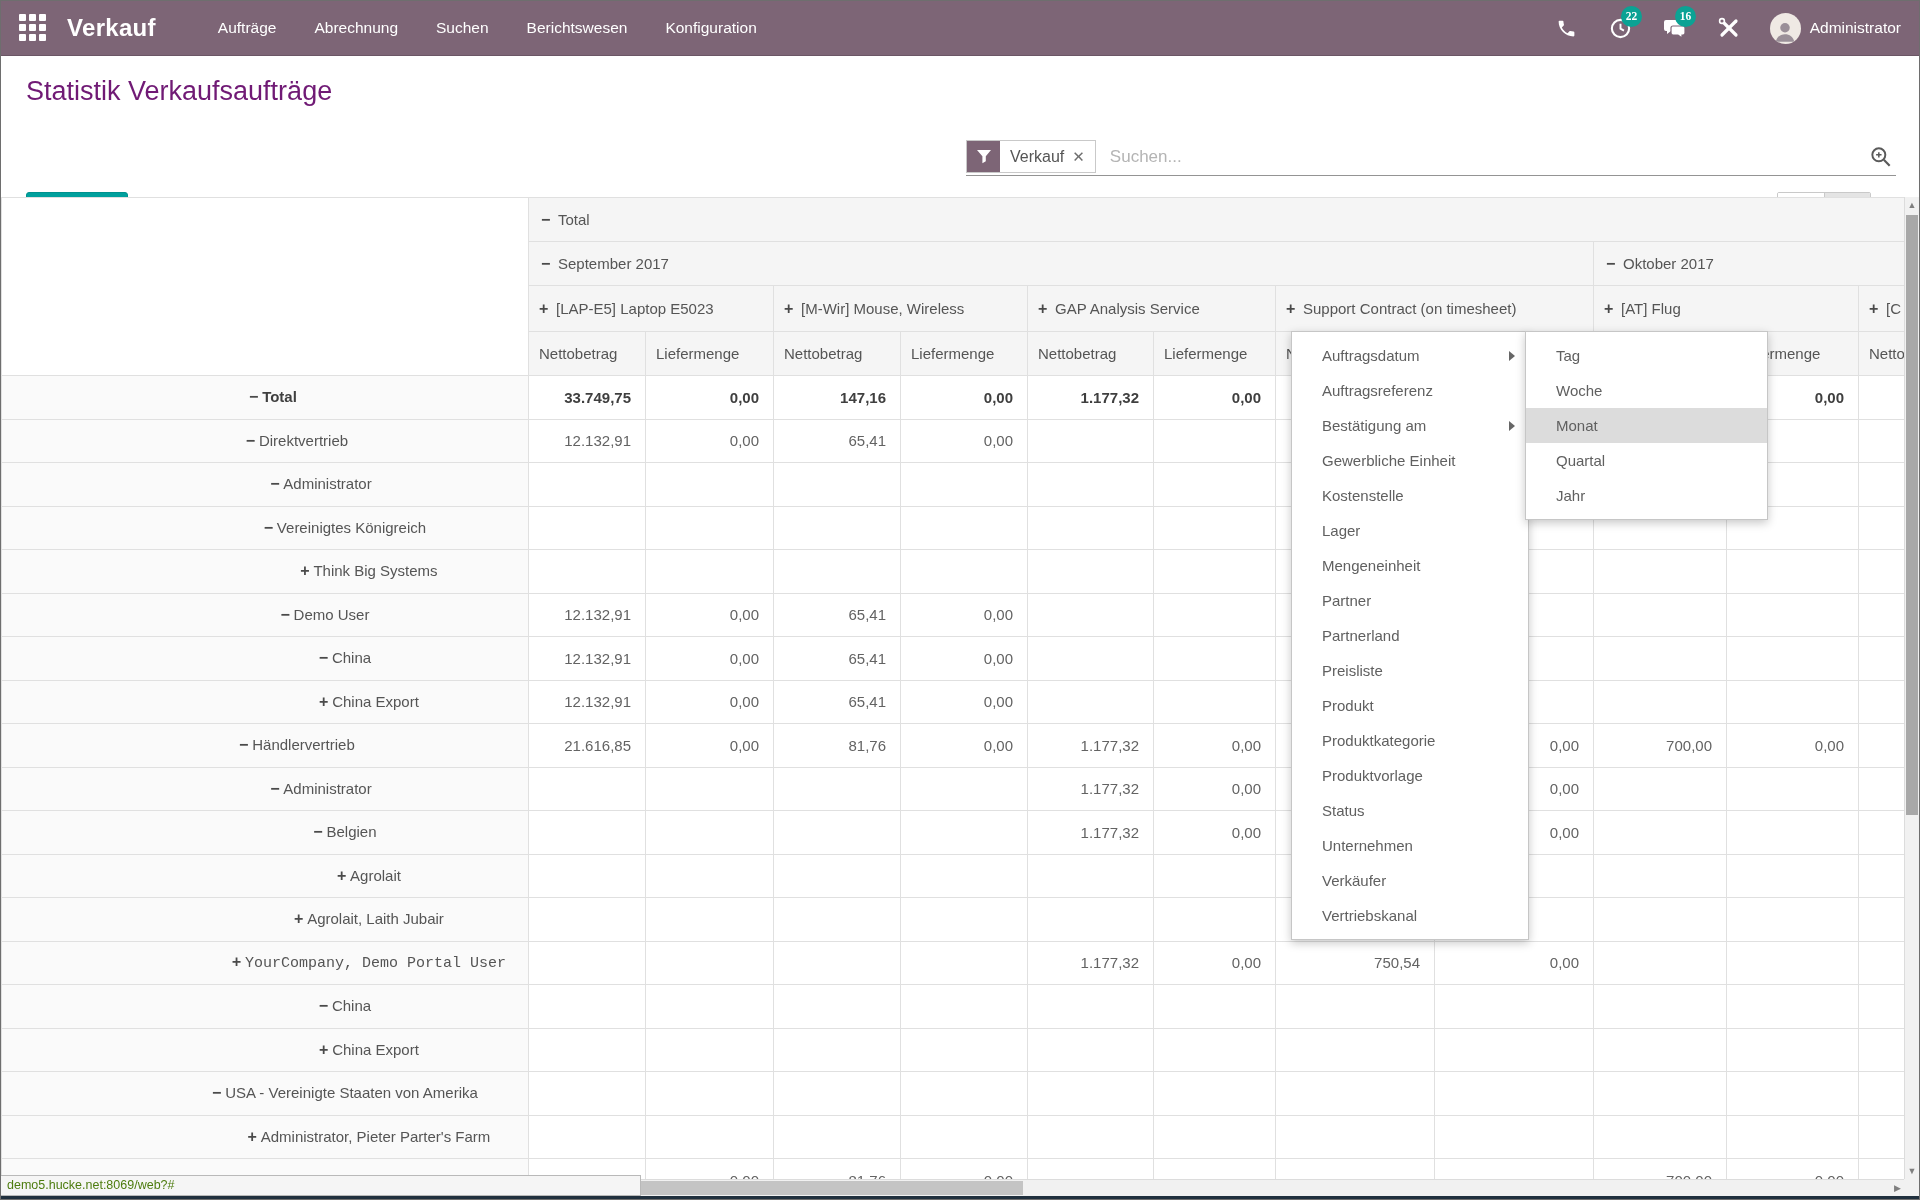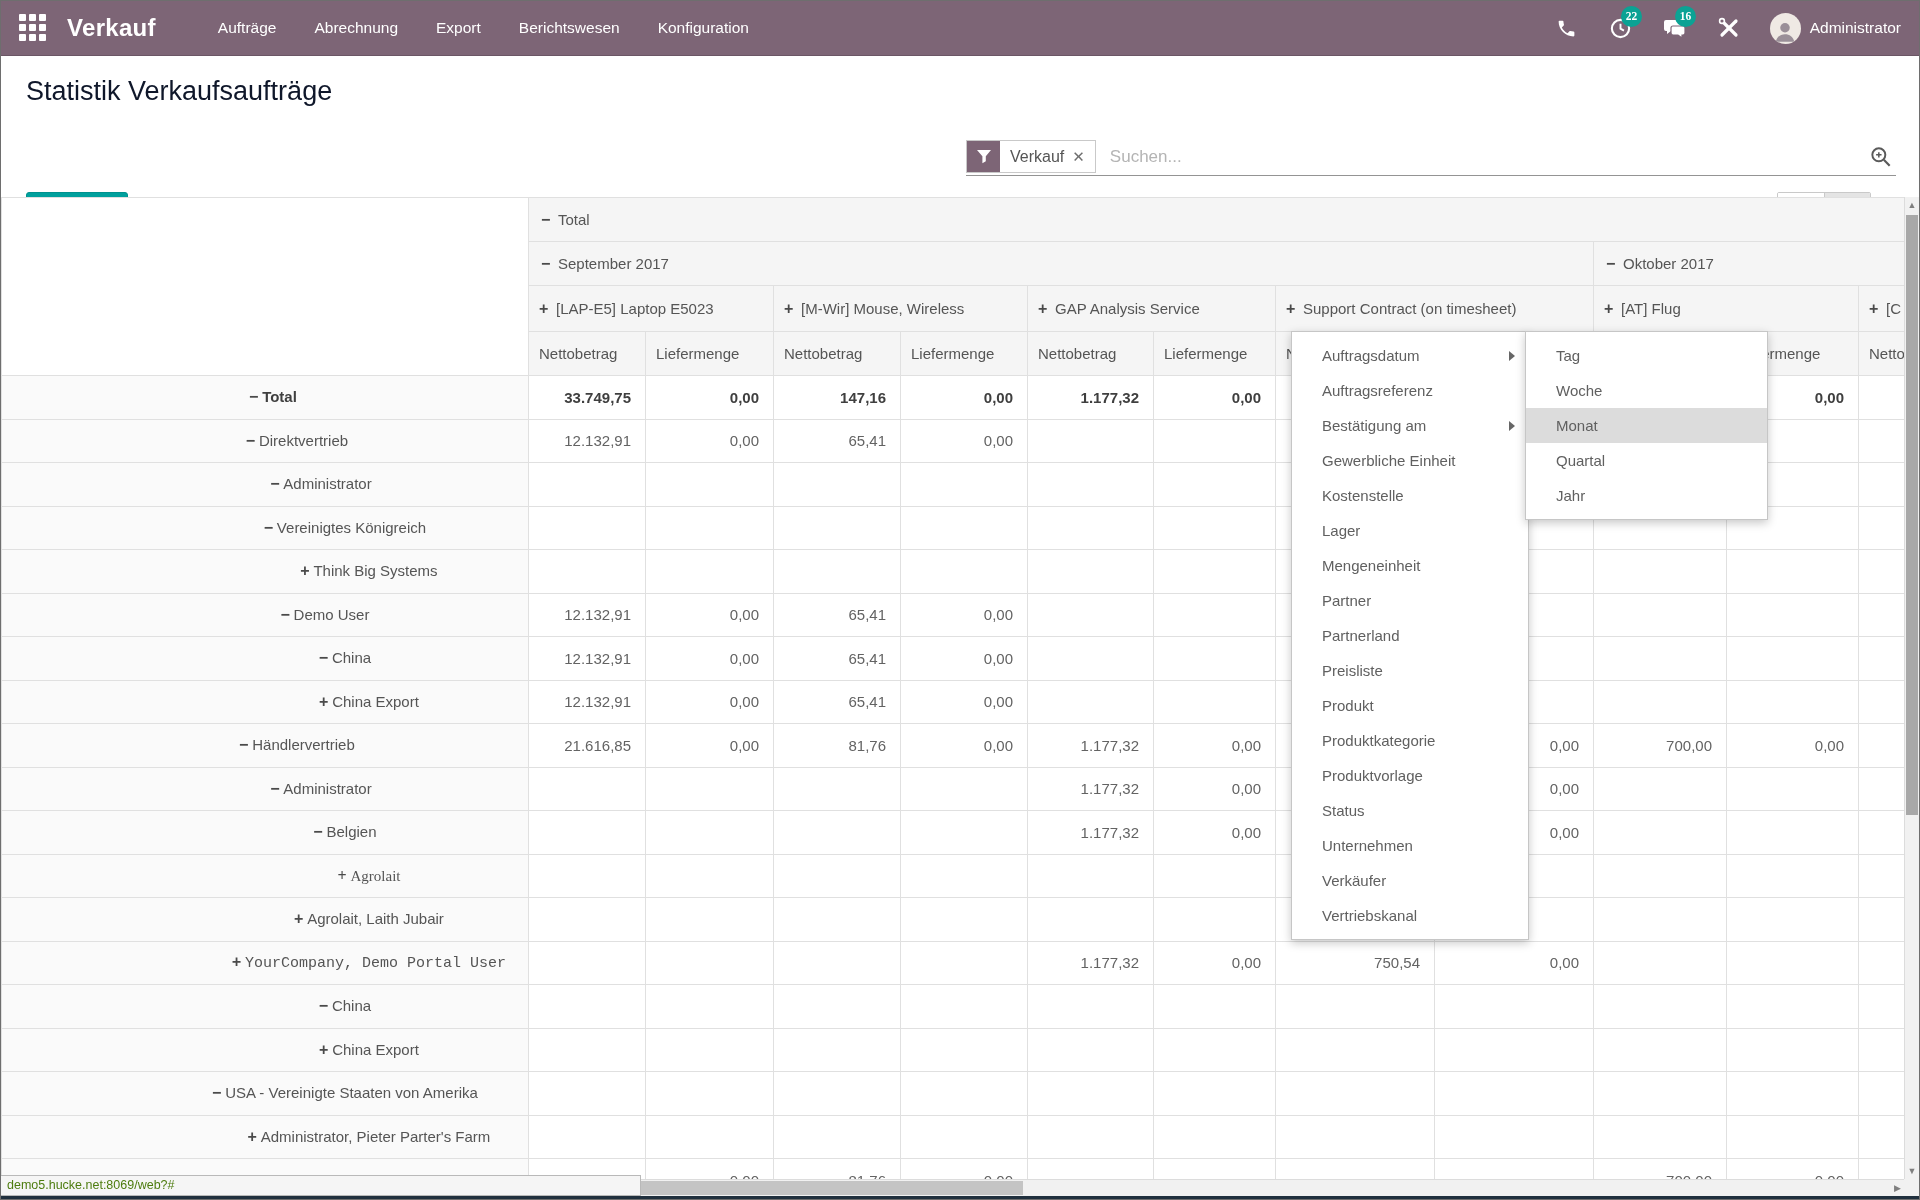--- a/index.html
+++ b/index.html
@@ -20,21 +20,21 @@
   .brand { font-size:24px; font-weight:700; margin-right:62px; letter-spacing:.3px; cursor:pointer; }
   .nav-menus { display:flex; gap:38px; font-size:15.5px; }
   .nav-menus .itm { cursor:pointer; white-space:nowrap; }
   .systray { margin-left:auto; display:flex; align-items:center; gap:28px; }
   .sys-ic { position:relative; width:26px; height:26px; display:flex; align-items:center; justify-content:center; cursor:pointer; }
   .badge { position:absolute; top:-9px; left:13px; background:#0ba294; color:#fff; border-radius:11px; min-width:21px; height:21px; line-height:21px; text-align:center; font-size:11.5px; font-weight:700; padding:0 5px;font-family:Liberation Serif, serif; }
   .userblock { display:flex; align-items:center; gap:9px; font-size:15.5px; cursor:pointer; }
   .avatar { width:31px; height:31px; border-radius:50%; background:#efe9e4; overflow:hidden; display:flex; align-items:flex-end; justify-content:center; }
   
   .cpanel { position:absolute; left:0; top:55px; width:100%; height:141px; background:#fff; }
-  .page-title { position:absolute; left:25px; top:20px; font-size:27px; color:#0f172a; }
+  .page-title { position:absolute; left:25px; top:20px; font-size:27px; color:#701a75; }
   .searchview { position:absolute; left:965px; top:82px; width:930px; height:38px; border-bottom:1px solid #949494; display:flex; align-items:center; }
   .facet { display:flex; align-items:stretch; height:33px; border:1px solid #c9c9c9; background:#fff; margin-right:14px; }
   .facet-ic { width:33px; background:#7d6576; display:flex; align-items:center; justify-content:center; }
   .facet-body { display:flex; align-items:center; gap:8px; padding:0 10px; font-size:16px; color:#555; }
   .facet-x { font-weight:700; color:#6e6e6e; cursor:pointer; font-size:15px; }
   .search-input { flex:1; border:none; outline:none; font-size:17px; color:#555; font-family:inherit; background:transparent; }
   .search-input::placeholder { color:#b4b4b4; }
   .mag { position:absolute; right:2px; top:6px; cursor:pointer; }
   .cp-left { position:absolute; left:25px; top:136px; display:flex; align-items:center; gap:26px; }
   .btn-werte { background:#00a09d; border:1px solid #00918e; color:#fff; font-weight:700; font-size:13.5px; letter-spacing:.4px; padding:11px 16px; border-radius:3px; cursor:pointer; display:flex; align-items:center; gap:9px; font-family:inherit; }
@@ -92,21 +92,21 @@
         <i></i>
         <i></i>
         <i></i>
         <i></i>
         <i></i>
       </div>
     <div class="brand">Verkauf</div>
     <div class="nav-menus">
         <div class="itm">Aufträge</div>
         <div class="itm">Abrechnung</div>
-        <div class="itm">Export</div>
+        <div class="itm">Suchen</div>
         <div class="itm">Berichtswesen</div>
         <div class="itm">Konfiguration</div>
       </div>
     <div class="systray">
       <div class="sys-ic">
         <svg width="21" height="21" viewBox="0 0 24 24">
             <path fill="#fff" d="M6.62 10.79c1.44 2.83 3.76 5.14 6.59 6.59l2.2-2.21c.27-.27.67-.36 1.02-.24 1.12.37 2.33.57 3.57.57.55 0 1 .45 1 1V20c0 .55-.45 1-1 1-9.39 0-17-7.61-17-17 0-.55.45-1 1-1h3.5c.55 0 1 .45 1 1 0 1.25.2 2.45.57 3.57.11.35.03.74-.25 1.02l-2.2 2.2z"></path>
           </svg>
       </div>
       <div class="sys-ic">
@@ -421,21 +421,21 @@
             <td class="v"></td>
             <td class="v">1.177,32</td>
             <td class="v">0,00</td>
             <td class="v"></td>
             <td class="v">0,00</td>
             <td class="v"></td>
             <td class="v"></td>
             <td class="v"></td>
           </tr>
           <tr>
-            <th class="rl" style="padding-left: 204px; font-family: Liberation Serif, serif;"><span class="exp">+</span>Agrolait</th>
+            <th class="rl" style="padding-left: 204px;"><span class="exp">+</span>Agrolait</th>
             <td class="v"></td>
             <td class="v"></td>
             <td class="v"></td>
             <td class="v"></td>
             <td class="v"></td>
             <td class="v"></td>
             <td class="v"></td>
             <td class="v"></td>
             <td class="v"></td>
             <td class="v"></td>

